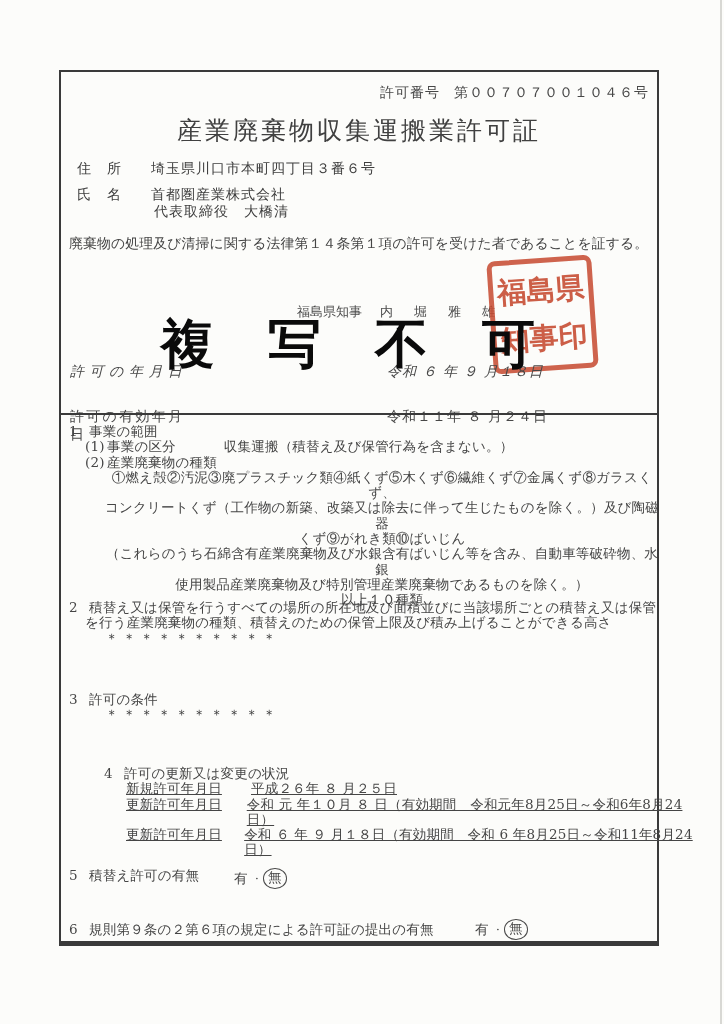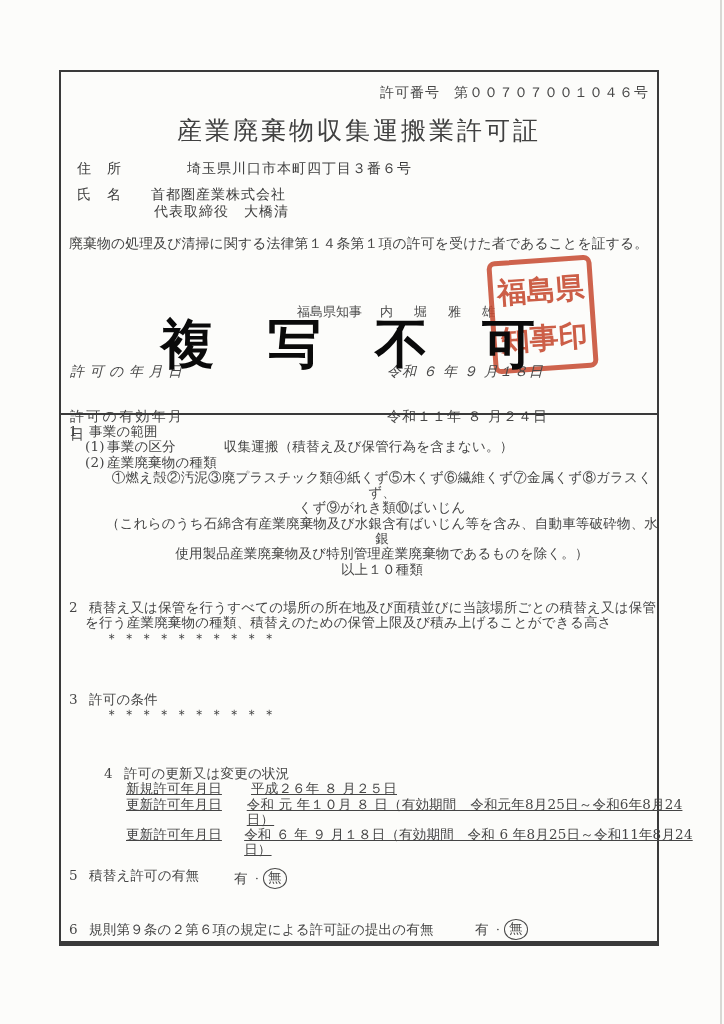--- a/index.html
+++ b/index.html
@@ -36,21 +36,21 @@
   }
   .doc-title {
     top: 42px; left: 0; width: 100%;
     text-align: center;
     font-size: 25px; letter-spacing: 3px;
     color: #404040;
   }
   .holder-row { font-size: 14px; letter-spacing: 1px; display: flex; }
   .holder-label { display: inline-block; width: 65px; }
   .holder-value { margin-left: 9px; text-align: center; }
-  .row-address { top: 88px; left: 16px; gap: 36px; }
+  .row-address { top: 88px; left: 16px; }
   .row-name    { top: 114px; left: 16px; }
   .row-rep     { top: 131px; left: 93px; font-size: 14px; letter-spacing: 1px; }
   .certify-line {
     top: 163px; left: 8px; width: 588px;
     font-size: 13.8px; letter-spacing: 0.2px;
     color: #454545;
   }
   .governor-row {
     top: 231px; left: 236px;
     font-size: 13px;
@@ -186,20 +186,21 @@
       <div class="numline">
         <span class="num">1</span><span>事業の範囲</span>
       </div>
       <div class="l1">
         <span class="itm">(1)</span><span>事業の区分</span><span class="value-indent">収集運搬（積替え及び保管行為を含まない。）</span>
       </div>
       <div class="l1">
         <span class="itm">(2)</span><span>産業廃棄物の種類</span>
       </div>
       <div class="l2">①燃え殻②汚泥③廃プラスチック類④紙くず⑤木くず⑥繊維くず⑦金属くず⑧ガラスくず、</div>
+      <div class="l2">コンクリートくず（工作物の新築、改築又は除去に伴って生じたものを除く。）及び陶磁器</div>
       <div class="l2">くず⑨がれき類⑩ばいじん</div>
       <div class="l2">（これらのうち石綿含有産業廃棄物及び水銀含有ばいじん等を含み、自動車等破砕物、水銀</div>
       <div class="l2">使用製品産業廃棄物及び特別管理産業廃棄物であるものを除く。）</div>
       <div class="l2">以上１０種類</div>
     </div>
 
     <div class="abs sec sec-2">
       <div class="numline">
         <span class="num">2</span><span>積替え又は保管を行うすべての場所の所在地及び面積並びに当該場所ごとの積替え又は保管</span>
       </div>

